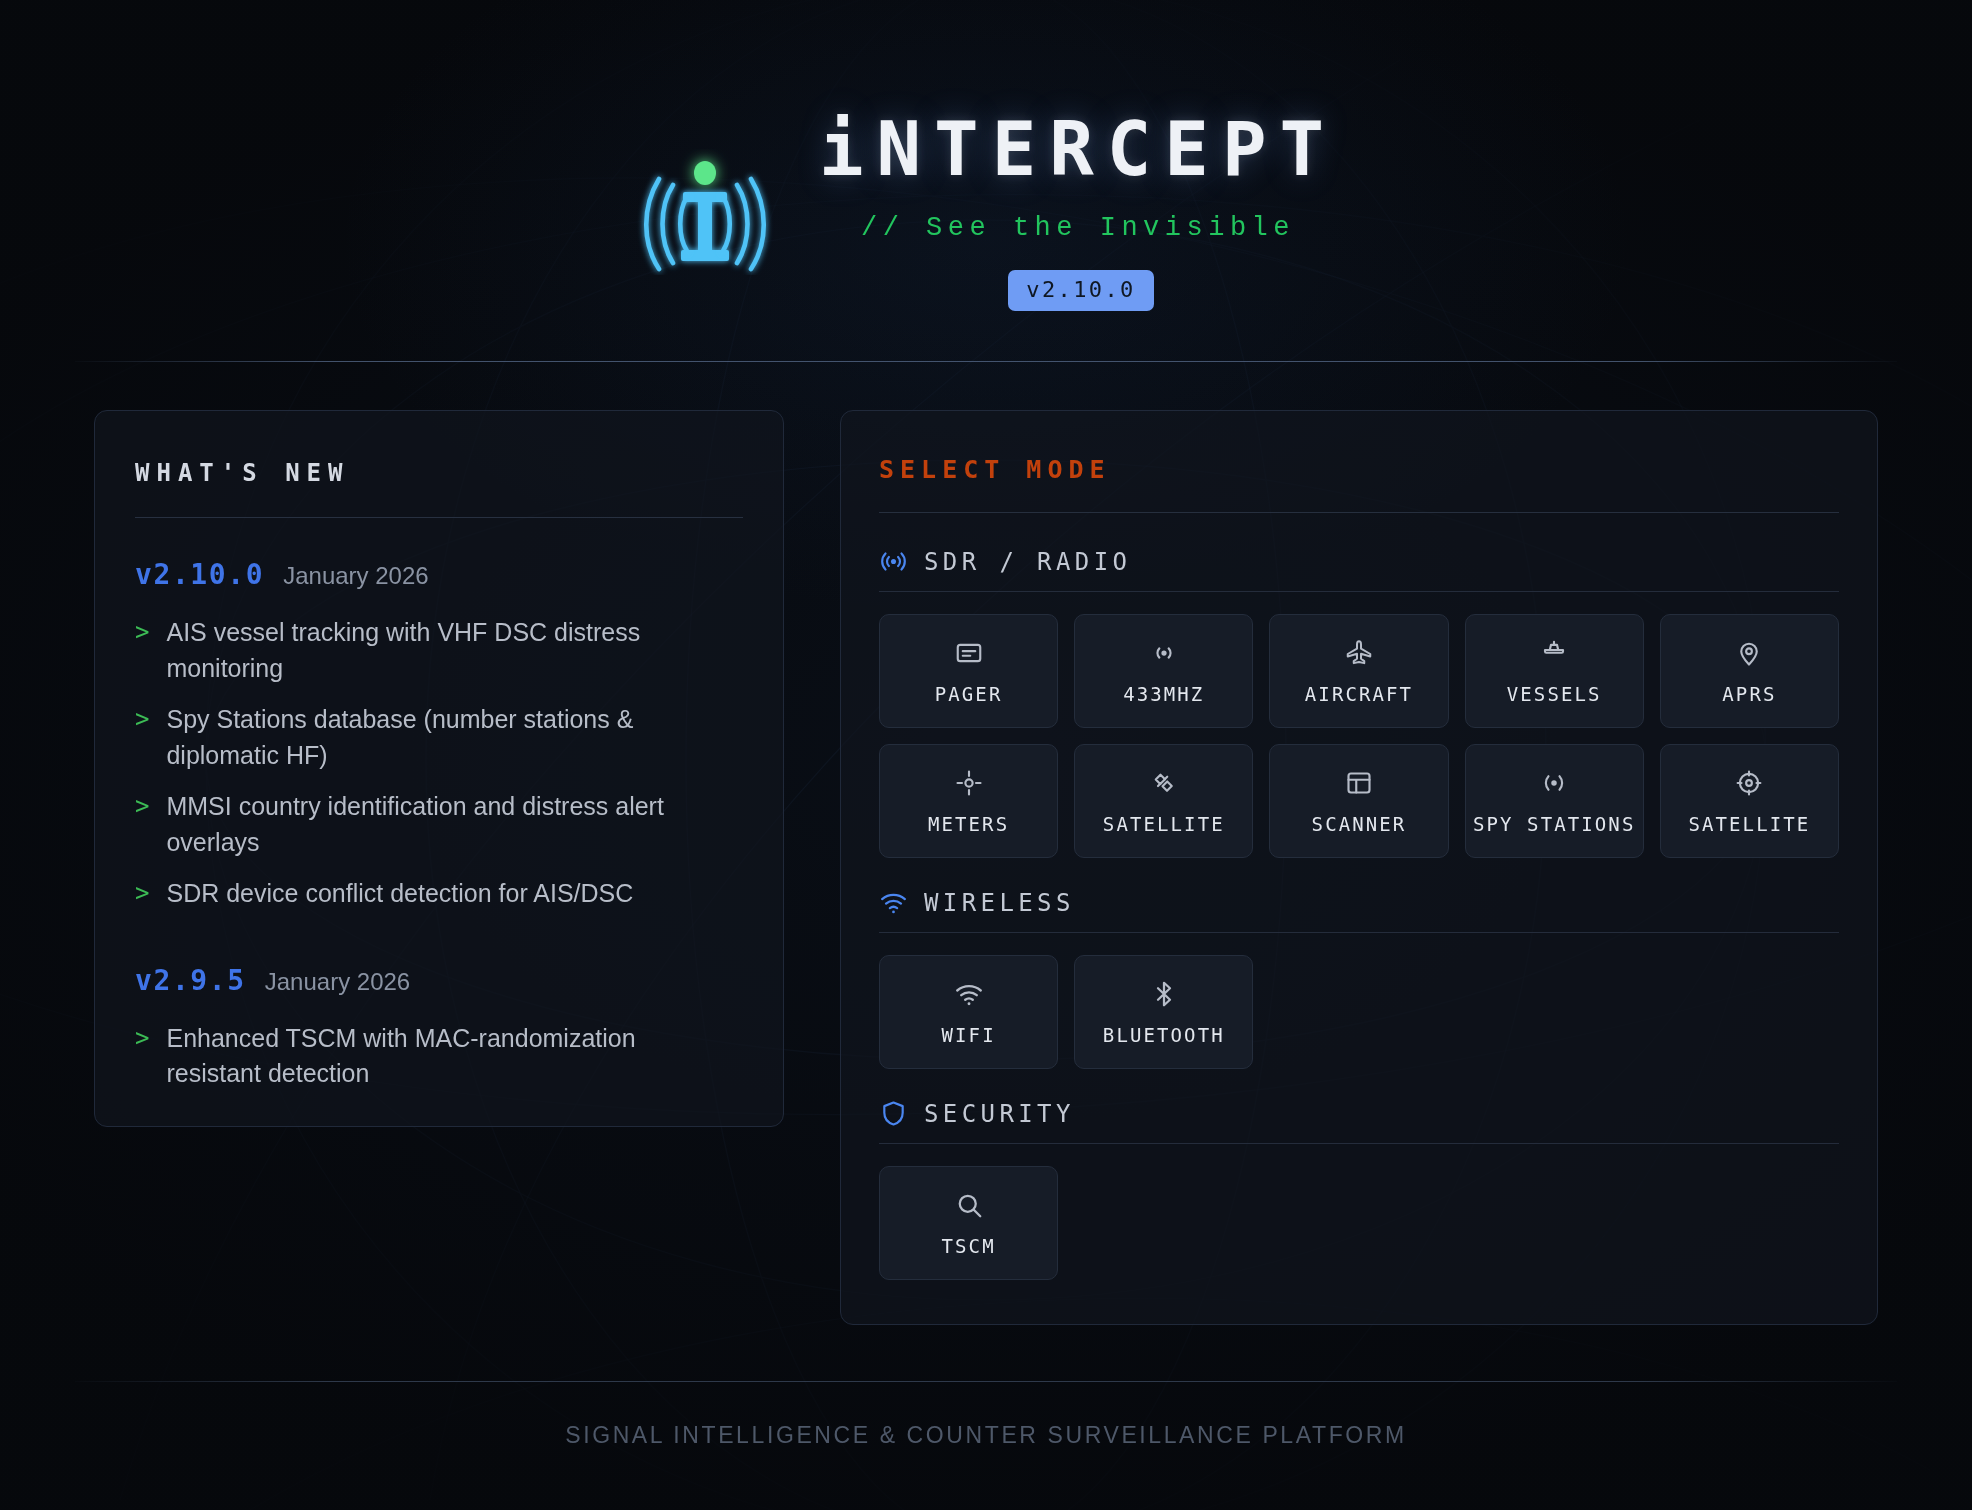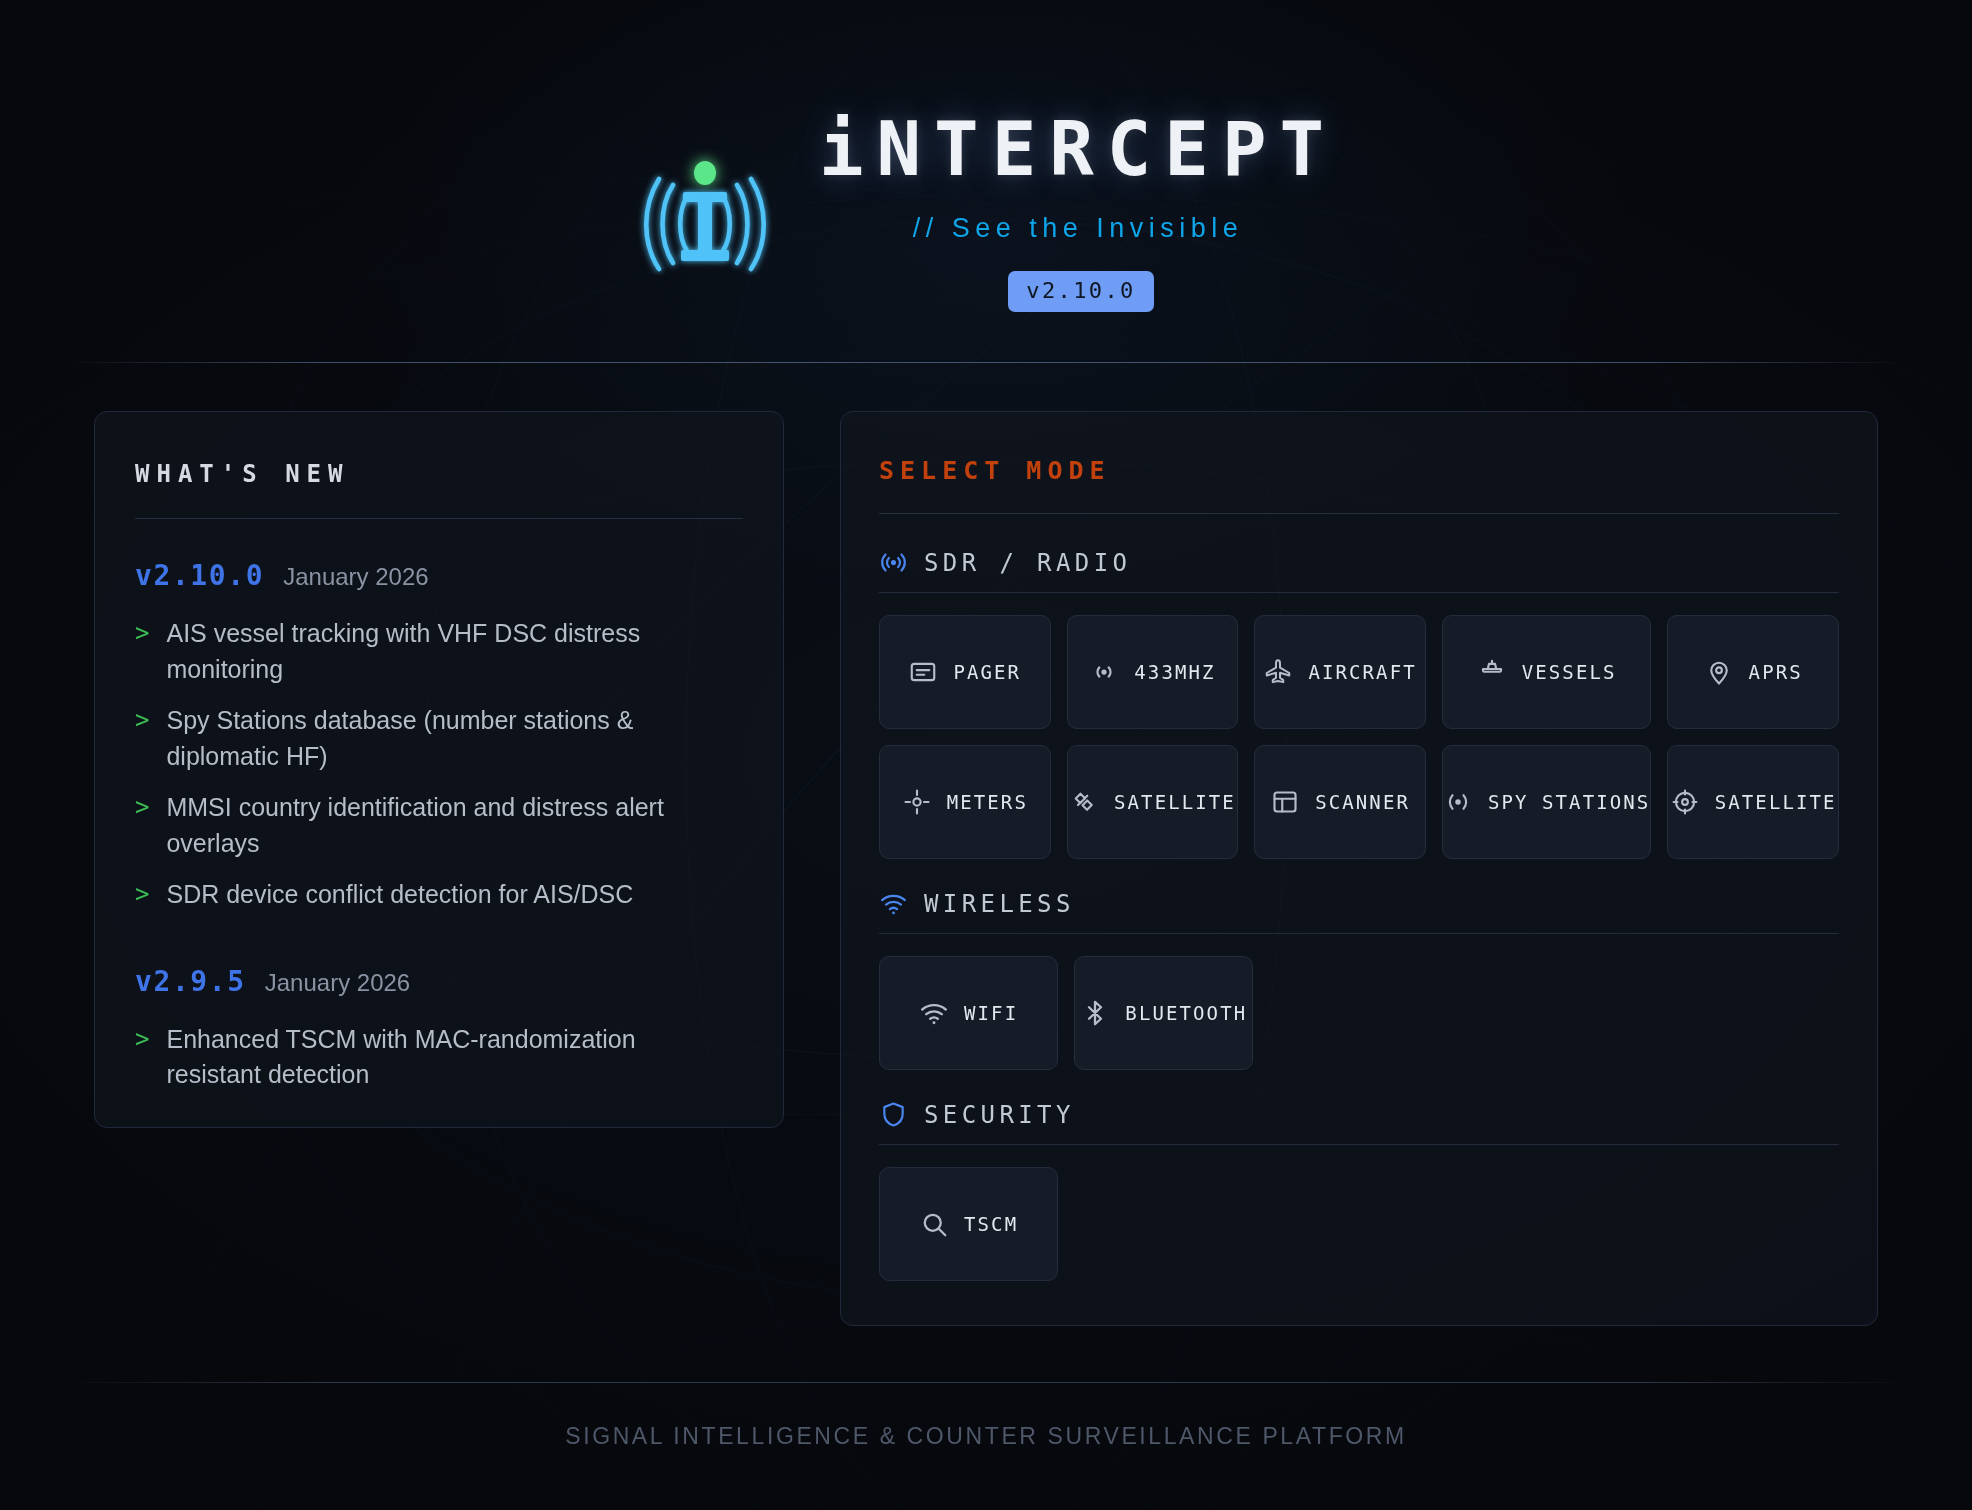--- a/index.html
+++ b/index.html
@@ -66,24 +66,24 @@
     font-family: "DejaVu Sans Mono", "Liberation Mono", monospace;
     font-size: 74px;
     letter-spacing: 13px;
     font-weight: 700;
     color: #eef1f6;
     line-height: 1.02;
     text-shadow: 0 0 32px rgba(120,170,255,0.30), 0 0 12px rgba(255,255,255,0.12);
     white-space: nowrap;
   }
   .tagline {
-    font-family: Liberation Sans, sans-serif;
+    font-family: Liberation Mono, monospace;
     font-size: 27px;
     letter-spacing: 5.5px;
-    color: #0ea5e9;
+    color: #22c55e;
     margin-top: 26px;
     white-space: nowrap;
   }
   .version-badge {
     font-family: "DejaVu Sans Mono", "Liberation Mono", monospace;
     font-size: 22px;
     letter-spacing: 2.4px;
     color: #0f1722;
     background: #6f9cf4;
     border-radius: 7px;
@@ -217,20 +217,21 @@
     display: grid;
     grid-template-columns: repeat(5, 1fr);
     gap: 16px;
   }
   .tile {
     background: #161c27;
     border: 1px solid #242d3c;
     border-radius: 10px;
     height: 114px;
     display: flex;
+    flex-direction: column;
     align-items: center;
     justify-content: center;
     gap: 15px;
     cursor: pointer;
   }
   .tile-icon {
     width: 30px; height: 30px;
     color: #b6bcc8;
     display: flex; align-items: center; justify-content: center;
   }

